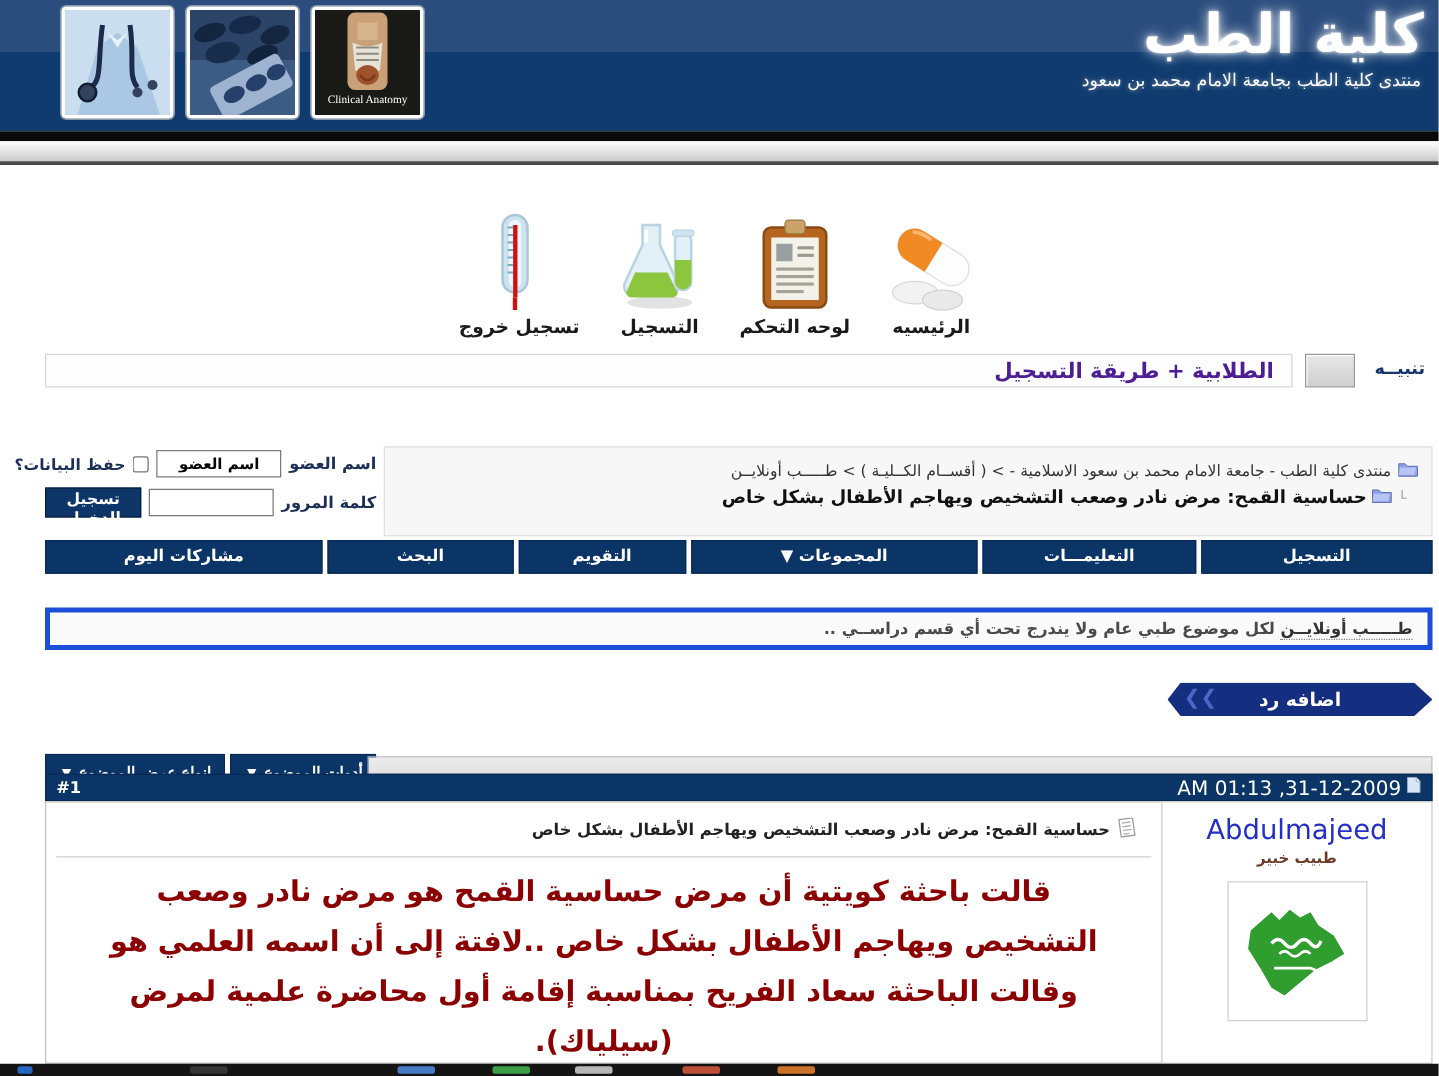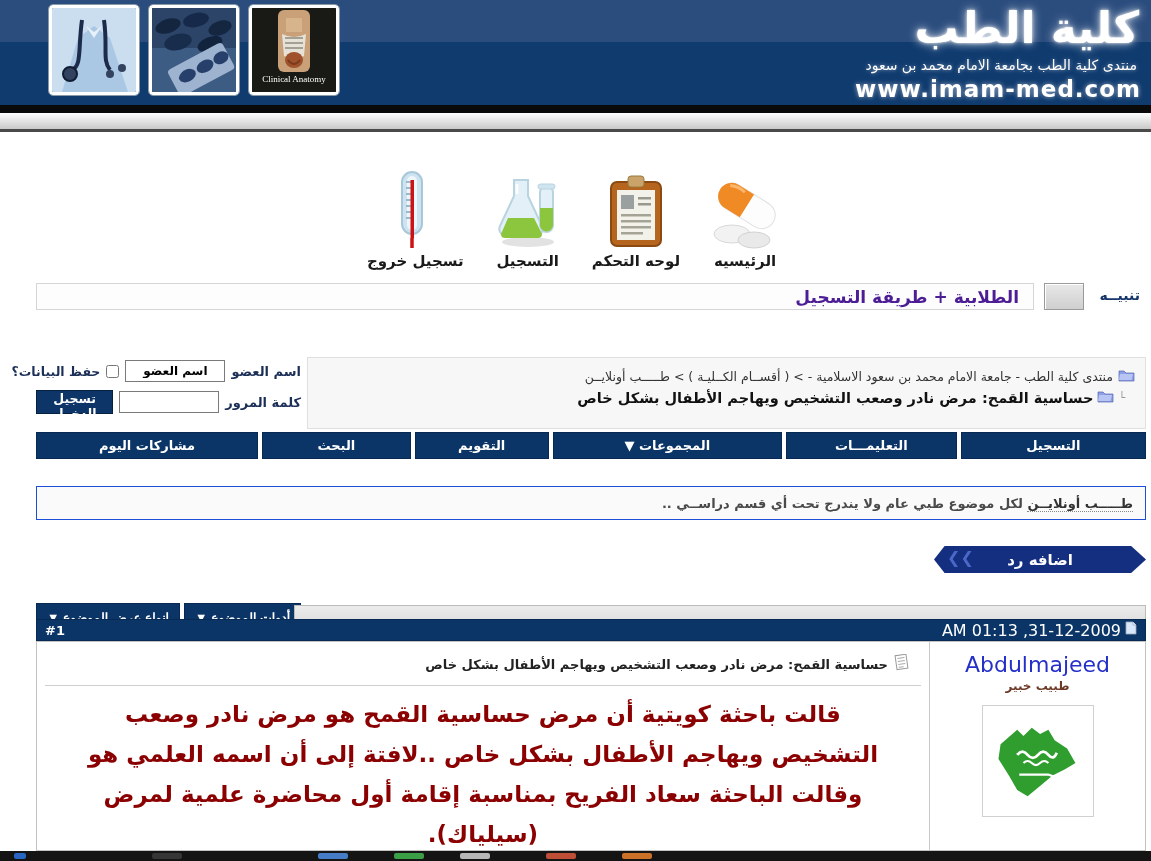--- a/index.html
+++ b/index.html
@@ -65,21 +65,21 @@
 
   
   .navbar { position:absolute; left:36px; right:5px; top:432px; height:27px; display:flex;
     direction:rtl; gap:4px; background:#fff; }
   .nav-cell { background:#0b3567; color:#fff; font-size:13px; font-weight:bold;
     display:flex; align-items:center; justify-content:center; cursor:pointer;
     border:1px solid #082a52; }
 
   
   .forum-note { position:absolute; left:36px; right:5px; top:486px; height:34px;
-    background:#fafafa; border:1px solid #1d4ed8; direction:rtl; display:flex;
+    background:#fafafa; border:4px solid #1d4ed8; direction:rtl; display:flex;
     align-items:center; }
   .forum-note .inner { margin-right:12px; font-size:13px; font-weight:bold; color:#4a4a4a; }
   .forum-note .linkish { color:#333; border-bottom:1px dotted #888; cursor:pointer; }
 
   
   .reply-btn { position:absolute; right:5px; top:546px; width:212px; height:27px;
     background:#142f80; clip-path:polygon(5% 0,93% 0,100% 50%,93% 100%,5% 100%,0 50%);
     display:flex; align-items:center; justify-content:center; cursor:pointer; }
   .reply-btn .txt { color:#fff; font-size:15px; font-weight:bold; direction:rtl; }
   .reply-btn .chev { position:absolute; left:13px; top:2px; color:#4a68c8; font-size:16px;
@@ -165,21 +165,20 @@
         <path d="M30,26 q12,6 24,0 l-2,22 q-10,6 -20,0 z" fill="#e6e2d8"></path>
         <path d="M33,30 h18 M33,35 h18 M33,40 h18" stroke="#8d8a80" stroke-width="1.5"></path>
         <ellipse cx="42" cy="52" rx="9" ry="8" fill="#a0522d"></ellipse>
         <path d="M36,52 q6,8 12,0" stroke="#7a3a1e" stroke-width="2" fill="none"></path>
       </svg>
       <div class="thumb-caption">Clinical Anatomy</div>
     </div>
   </div>
   <div class="banner-title">كلية الطب</div>
   <div class="banner-sub">منتدى كلية الطب بجامعة الامام محمد بن سعود</div>
-  <div class="banner-url">www.imam-med.com</div>
 </div>
 <div class="black-strip"></div>
 <div class="gray-strip"></div>
 
 <div class="icon-nav">
   <div class="icon-item">
     <span class="glyph">
       <svg width="78" height="72" viewBox="0 0 78 72">
         <ellipse cx="26" cy="56" rx="18" ry="9" fill="#f2f2f2" stroke="#d8d8d8"></ellipse>
         <ellipse cx="48" cy="62" rx="16" ry="8" fill="#e9e9e9" stroke="#d2d2d2"></ellipse>

